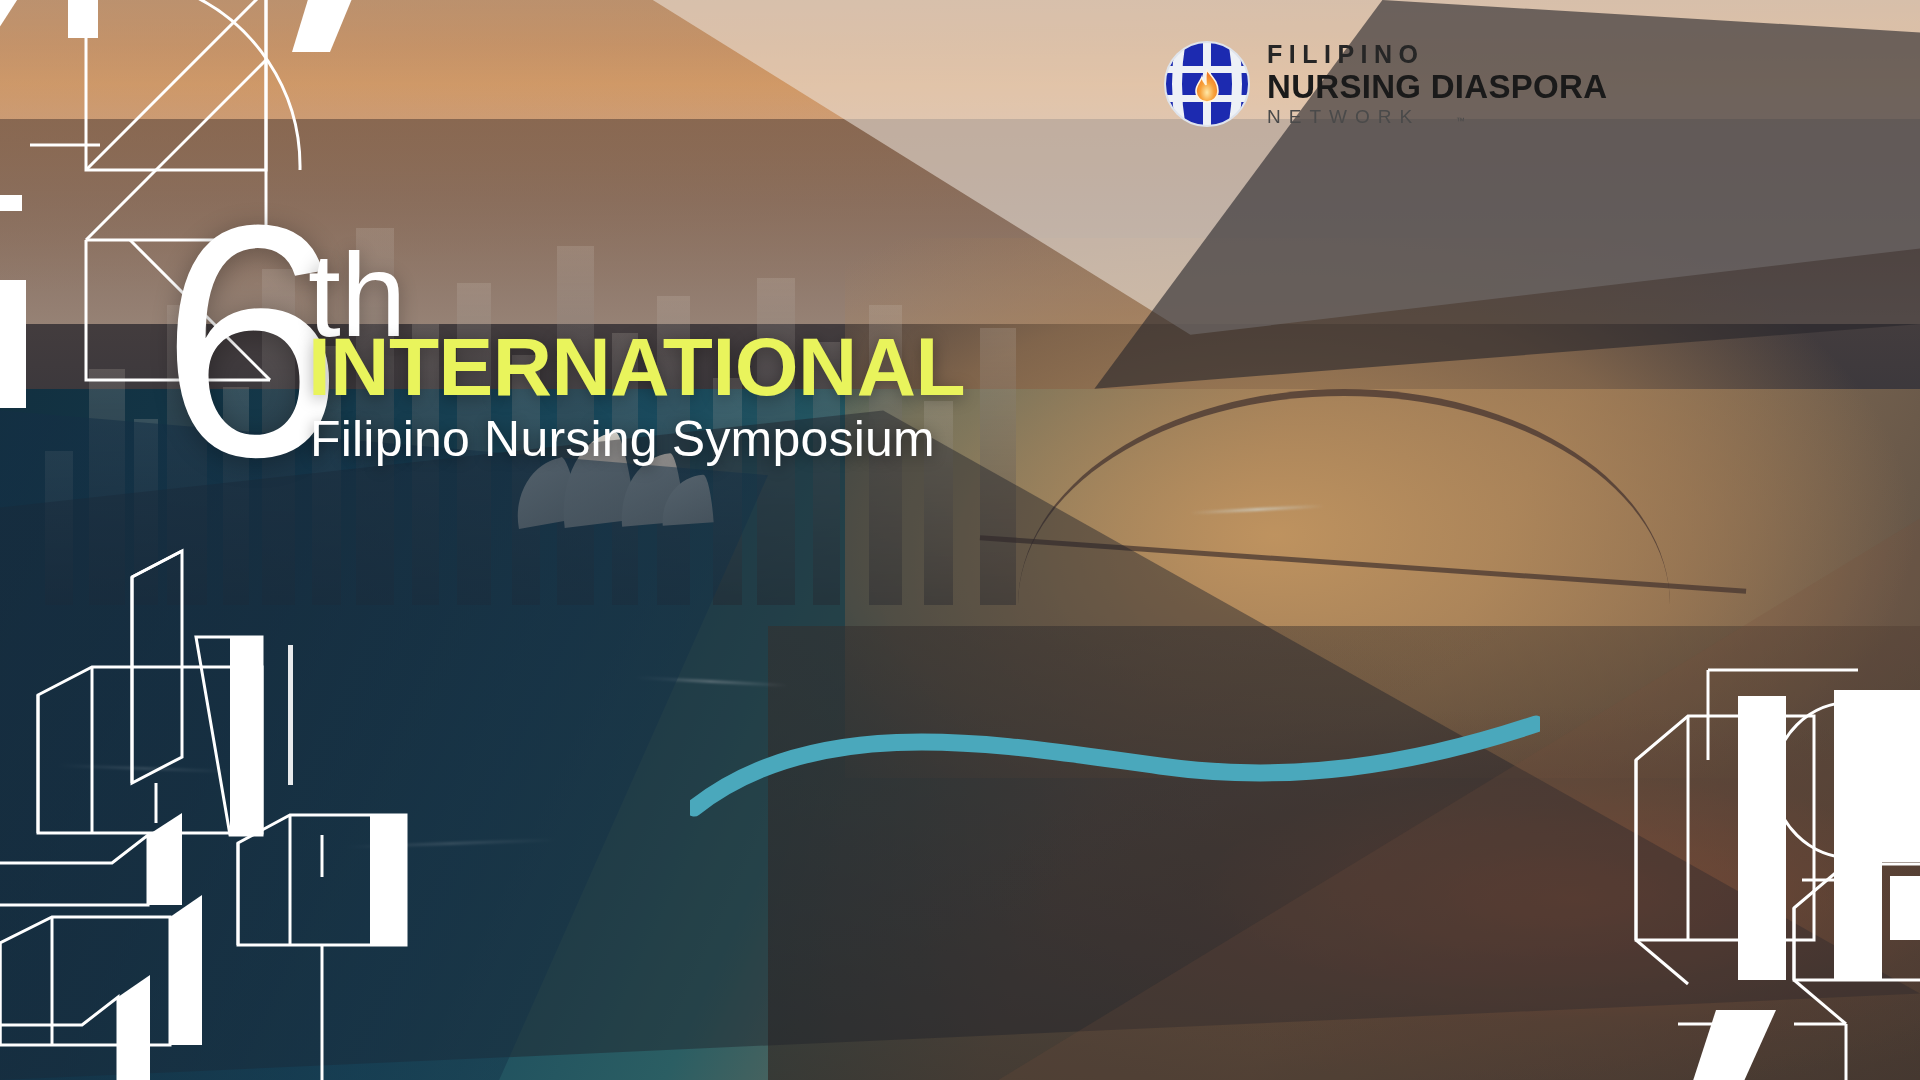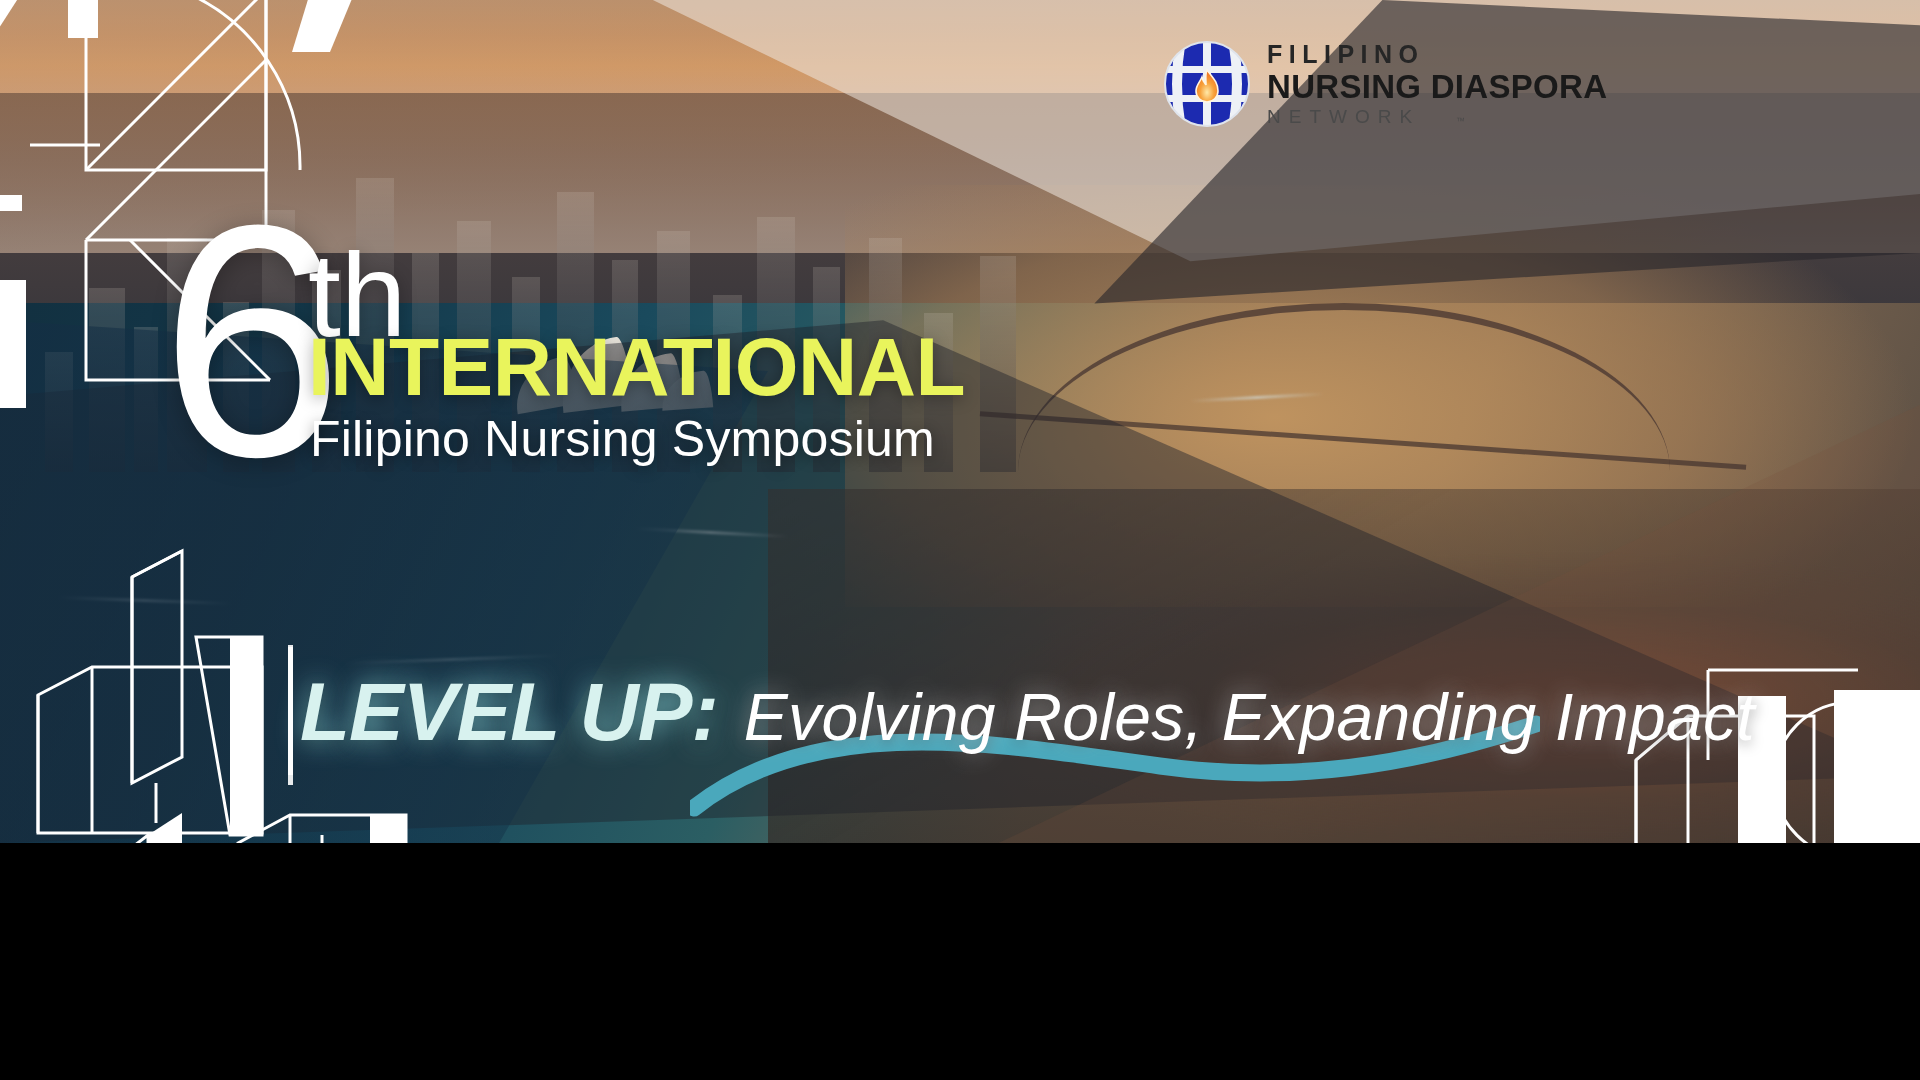--- a/index.html
+++ b/index.html
@@ -1,20 +1,20 @@
 <!DOCTYPE html>
 <html><head>
 <meta charset="utf-8">
 <style>
   * { margin:0; padding:0; box-sizing:border-box; }
   html,body { width:1920px; height:1080px; overflow:hidden; background:#000; }
   body { font-family:"Liberation Sans", sans-serif; }
 
   #banner {
-    position:relative; width:1920px; height:843px; overflow:hidden;
+    position:relative; width:1920px; height:1080px; overflow:hidden;
     background:#2b2f3a;
   }
 
   
   .photo { position:absolute; inset:0; }
 
   
   .sky {
     position:absolute; left:0; top:0; width:100%; height:30%;
     background:
@@ -366,19 +366,14 @@
       <div class="intl">INTERNATIONAL</div>
       <div class="sub">Filipino Nursing Symposium</div>
     </div>
   </div>
 
 
   <svg id="swoosh" width="850" height="130" viewBox="0 0 850 130">
     <path d="M4 108 C130 8 320 46 470 66 C600 84 720 66 846 24" fill="none" stroke="#4aa8bc" stroke-width="17" stroke-linecap="round"></path>
   </svg>
 
-  <div id="tagline">
-    <span class="tick"></span>
-    <span class="lvl">LEVEL UP:</span>
-    <span class="evo">Evolving Roles, Expanding Impact</span>
-  </div>
 
 </div>
 
 </body></html>

